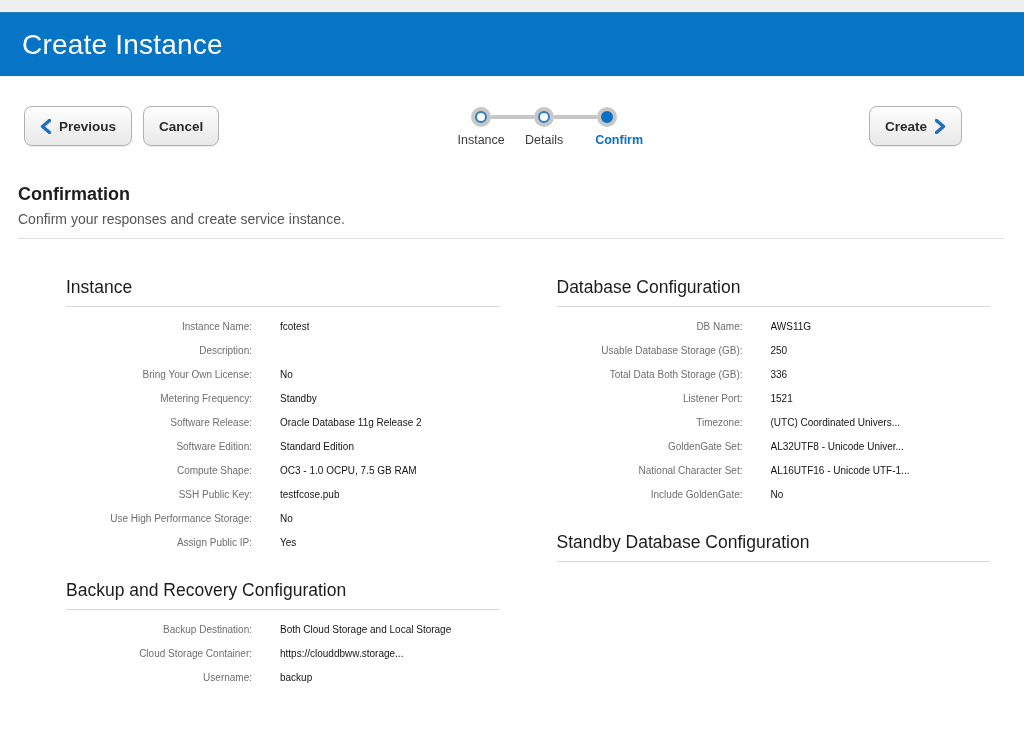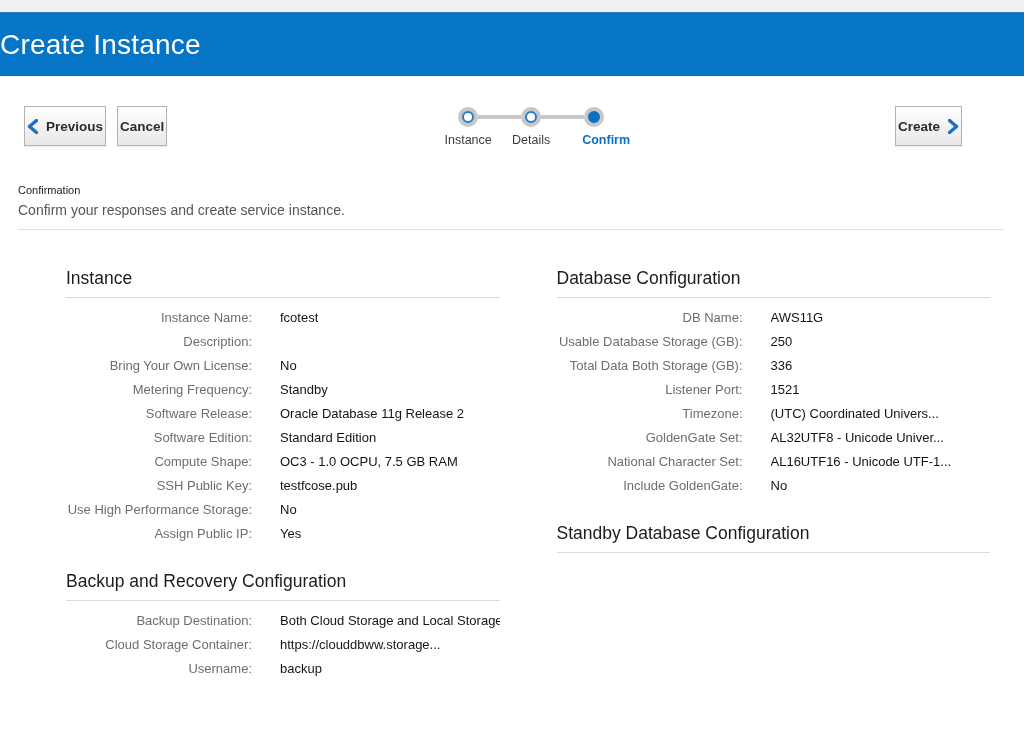--- a/index.html
+++ b/index.html
@@ -12,42 +12,43 @@
     color: #1c1c1c;
   }
 
   
   .top-strip { height: 12px; background: #eff1f1; }
   .titlebar {
     height: 64px;
     background: #0775c6;
     border-top: 1px solid #2a82b9;
     display: flex; align-items: center;
+    padding-left: 22px;
   }
   .titlebar h1 {
     margin: 0;
     font-size: 28px;
     font-weight: 400;
     color: #ffffff;
     letter-spacing: 0.2px;
   }
 
   
   .toolbar {
     display: flex;
     align-items: flex-start;
     margin: 30px 62px 0 24px;
   }
   .btn-group { display: flex; gap: 11px; }
   .btn {
     height: 40px;
-    padding: 0 2px;
+    padding: 0 15px;
     background: linear-gradient(#fefefe, #e8e8e8);
     border: 1px solid #b2b2b2;
-    border-radius: 0;
+    border-radius: 8px;
     box-shadow: 0 1px 1px rgba(0,0,0,0.07);
     font-family: inherit;
     font-size: 13.5px;
     font-weight: bold;
     color: #2b2b2b;
     display: inline-flex;
     align-items: center;
     gap: 8px;
     cursor: pointer;
     white-space: nowrap;
@@ -77,22 +78,22 @@
     font-size: 12.5px; color: #3c3c3c;
     white-space: nowrap;
     cursor: default;
   }
   .step-label.current { color: #0b6fc2; font-weight: bold; }
 
   
   .confirm-block { margin: 35px 20px 0 18px; }
   .confirm-block h2 {
     margin: 0;
-    font-size: 11px;
-    font-weight: normal;
+    font-size: 18px;
+    font-weight: bold;
     color: #1d1d1d;
   }
   .confirm-block p {
     margin: 6px 0 0 0;
     font-size: 14px;
     color: #555555;
   }
   .full-divider { border-bottom: 1px solid #e0e0e0; margin-top: 11px; }
 
   
@@ -108,21 +109,21 @@
     font-size: 17.5px;
     font-weight: 400;
     color: #1c1c1c;
     padding-bottom: 8px;
     border-bottom: 1px solid #d9d9d9;
   }
   .rows { margin-top: 13px; }
   .field-row {
     display: flex;
     margin-bottom: 10px;
-    font-size: 13px;
+    font-size: 10px;
     line-height: 14px;
   }
   .field-label {
     flex: none;
     width: 186px;
     text-align: right;
     color: #6e6e6e;
   }
   .field-value {
     margin-left: 28px;

